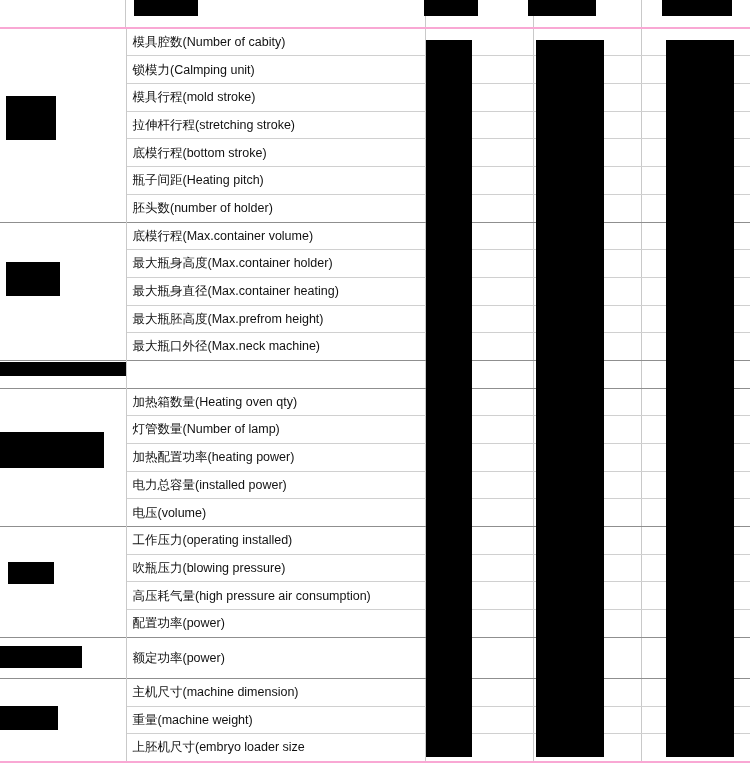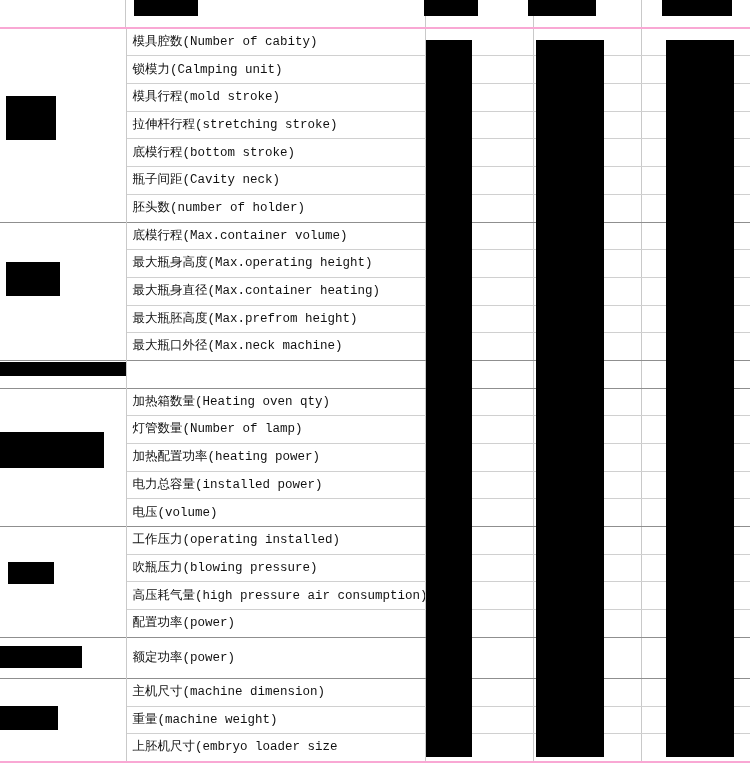--- a/index.html
+++ b/index.html
@@ -37,21 +37,21 @@
     box-sizing:border-box;
     border-right:1px solid #c9c9c9;
     padding:0 6px;
     display:flex;
     align-items:center;
     font-size:12.5px;
     line-height:1.15;
     white-space:nowrap;
     overflow:hidden;
   }
-  .cell.item{font-family:Liberation Mono, monospace;}
+  .cell.item{}
   .cell.val{justify-content:center;}
   .nobr{border-right:none;}
 
   
   .hr-thin{border-bottom:1px solid #d0d0d0;}
   .hr-mid{border-bottom:1px solid #8f8f8f;}
   .hr-bot{border-bottom:2px solid #f9a8d4;}
   .redact-abs{position:absolute;background:#000;z-index:5;}
 
   .hdr .cell{font-weight:bold;}
@@ -162,21 +162,21 @@
           </td>
       <td>
             <div class="cell val"></div>
           </td>
       <td>
             <div class="cell val nobr"></div>
           </td>
     </tr>
     <tr class="row hr-thin">
       <td>
-            <div class="cell item">瓶子间距(Cavity neck)</div>
+            <div class="cell item">瓶子间距(Heating pitch)</div>
           </td>
       <td>
             <div class="cell val"></div>
           </td>
       <td>
             <div class="cell val"></div>
           </td>
       <td>
             <div class="cell val nobr"></div>
           </td>
@@ -208,21 +208,21 @@
           </td>
       <td>
             <div class="cell val"></div>
           </td>
       <td>
             <div class="cell val nobr"></div>
           </td>
     </tr>
     <tr class="row hr-thin">
       <td>
-            <div class="cell item">最大瓶身高度(Max.operating height)</div>
+            <div class="cell item">最大瓶身高度(Max.container holder)</div>
           </td>
       <td>
             <div class="cell val"></div>
           </td>
       <td>
             <div class="cell val"></div>
           </td>
       <td>
             <div class="cell val nobr"></div>
           </td>

